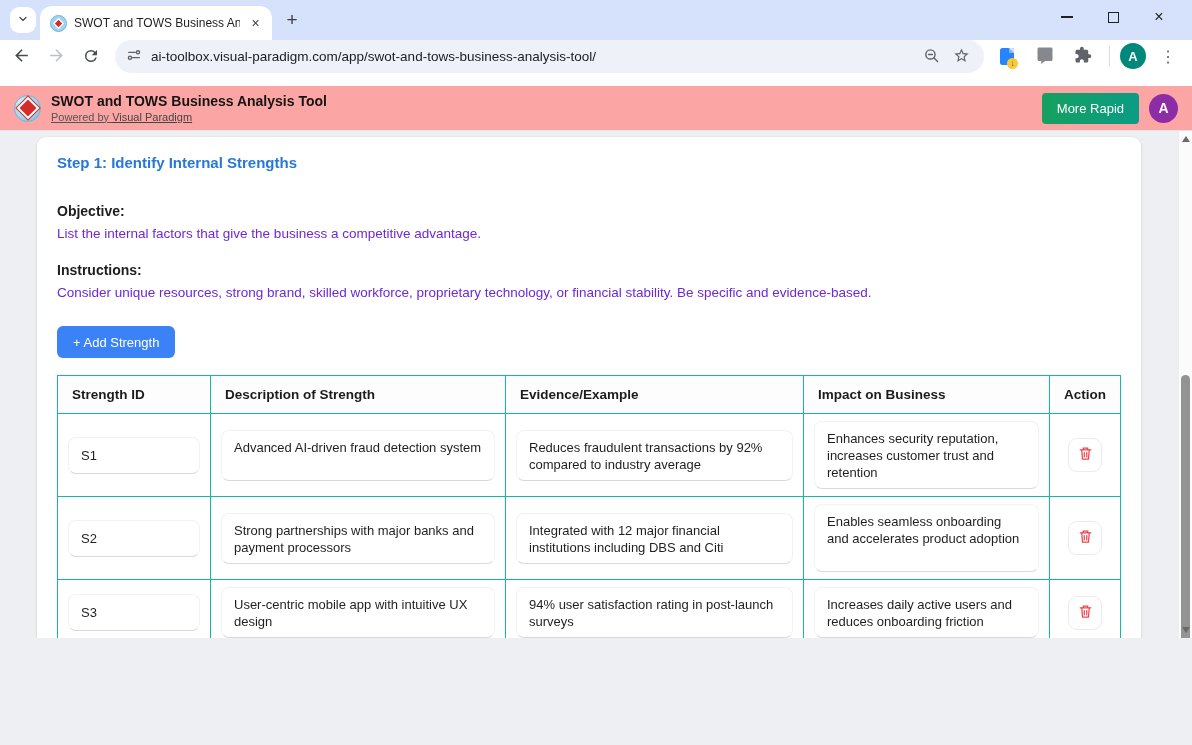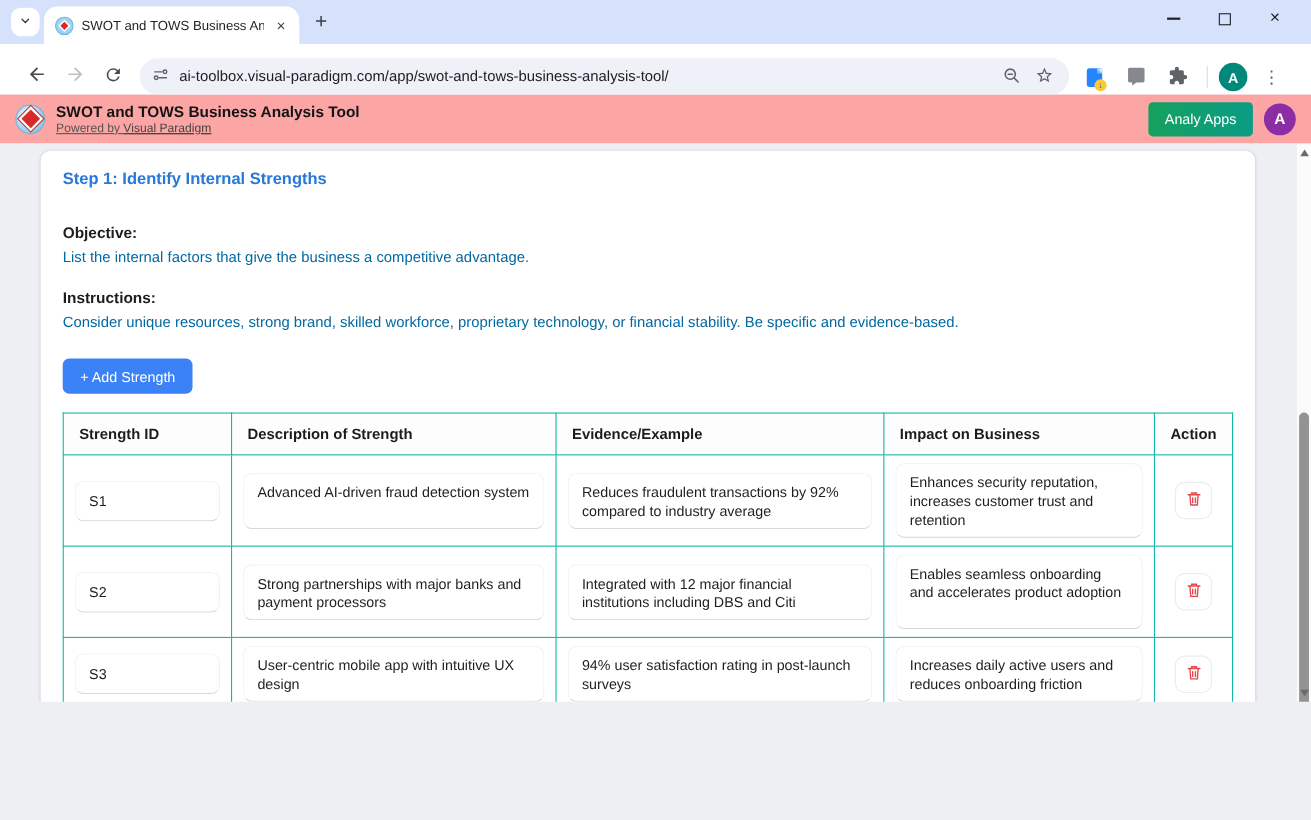--- a/index.html
+++ b/index.html
@@ -17,21 +17,21 @@
   .tab-close { border:none; background:none; font-size:14px; color:#444; width:17px; height:17px;
     line-height:15px; border-radius:50%; cursor:pointer; flex:none; }
   .newtab-btn { border:none; background:none; font-size:19px; color:#3c4043; width:28px; height:28px;
     margin:0 0 6px 6px; border-radius:50%; cursor:pointer; }
   .win-controls { margin-left:auto; display:flex; align-items:center; gap:16px; padding:0 18px; align-self:center; margin-bottom:6px; }
   .win-btn { width:30px; height:30px; border:none; background:none; display:flex; align-items:center; justify-content:center; cursor:pointer; }
   .min-glyph { width:12px; height:1.6px; background:#202124; display:block; }
   .max-glyph { width:11px; height:11px; border:1.6px solid #202124; display:block; }
   .x-glyph { font-size:16px; color:#202124; line-height:1; }
 
-  .toolbar { height:46px; background:#fff; display:flex; align-items:flex-end; padding:0 16px; gap:1px; }
+  .toolbar { height:46px; background:#fff; display:flex; align-items:flex-start; padding:0 4px; gap:1px; }
   .nav-btn { width:34px; height:34px; border:none; background:none; border-radius:50%;
     display:flex; align-items:center; justify-content:center; cursor:pointer; flex:none; }
   .omnibox { flex:1; height:33px; background:#eef1f8; border-radius:17px; display:flex;
     align-items:center; padding:0 10px 0 6px; margin:0 6px; gap:4px; min-width:0; }
   .site-info-btn { width:26px; height:26px; border:none; background:none; border-radius:50%;
     display:flex; align-items:center; justify-content:center; cursor:pointer; flex:none; }
   .url-text { font-size:13.5px; color:#202124; flex:1; white-space:nowrap; overflow:hidden; }
   .omni-icon-btn { width:26px; height:26px; border:none; background:none; border-radius:50%;
     display:flex; align-items:center; justify-content:center; cursor:pointer; flex:none; }
   .ext-cluster { display:flex; align-items:center; gap:6px; padding-right:4px; }
@@ -61,21 +61,21 @@
     padding:8px 15px; border-radius:4px; background:linear-gradient(90deg,#16a05f,#0a9c85); }
   .header-avatar { width:29px; height:29px; border-radius:50%; background:#8d2da5; color:#fff;
     font-weight:bold; font-size:14px; display:flex; align-items:center; justify-content:center; border:none; cursor:pointer; flex:none; }
 
   
   .viewport { position:relative; height:507px; background:#edeff2; overflow:hidden; }
   .card { position:absolute; left:37px; top:6px; width:1104px; background:#fff; border-radius:9px;
     box-shadow:0 1px 3px rgba(0,0,0,.10), 0 0 0 1px rgba(0,0,0,.02); padding:17px 20px 23px; }
   .step-title { color:#2778d9; font-size:15px; font-weight:bold; margin-bottom:32px; }
   .sec-label { font-size:14px; font-weight:bold; color:#1d1d1d; margin-bottom:7px; }
-  .sec-text { font-size:13.5px; color:#0369a1; margin-bottom:21px; }
+  .sec-text { font-size:13.5px; color:#6d28d9; margin-bottom:21px; }
   .add-btn { background:#3b82f6; color:#fff; border:none; border-radius:6px; font-size:13px;
     padding:8.5px 16px; cursor:pointer; margin:5px 0 17px; font-family:inherit; }
 
   table.strengths { width:100%; border-collapse:collapse; }
   .strengths th, .strengths td { border:1px solid #14b8a6; }
   .strengths th { background:#fdfdfd; text-align:left; font-size:13.5px; color:#1c1c1c;
     padding:11px 14px; font-weight:bold; }
   .strengths td { padding:7px 10px; vertical-align:middle; }
   .cellbox { display:block; width:100%; background:#fff; border:1px solid #f2f2f2; border-bottom-color:#d9d9d9;
     border-radius:8px; padding:8px 12px; font-size:13px; color:#1f1f1f; line-height:1.32;
@@ -201,21 +201,21 @@
     </button>
   </div>
 </div>
 
 <div class="app-header">
   <span class="vp-logo"></span>
   <div>
     <div class="app-title">SWOT and TOWS Business Analysis Tool</div>
     <div class="powered"><span>Powered by </span><a href="#">Visual Paradigm</a></div>
   </div>
-  <button class="more-apps-btn">Analy Apps</button>
+  <button class="more-apps-btn">More Rapid</button>
   <button class="header-avatar">A</button>
 </div>
 
 <div class="viewport">
   <div class="card">
     <div class="step-title">Step 1: Identify Internal Strengths</div>
 
     <div class="sec-label">Objective:</div>
     <div class="sec-text">List the internal factors that give the business a competitive advantage.</div>
 

